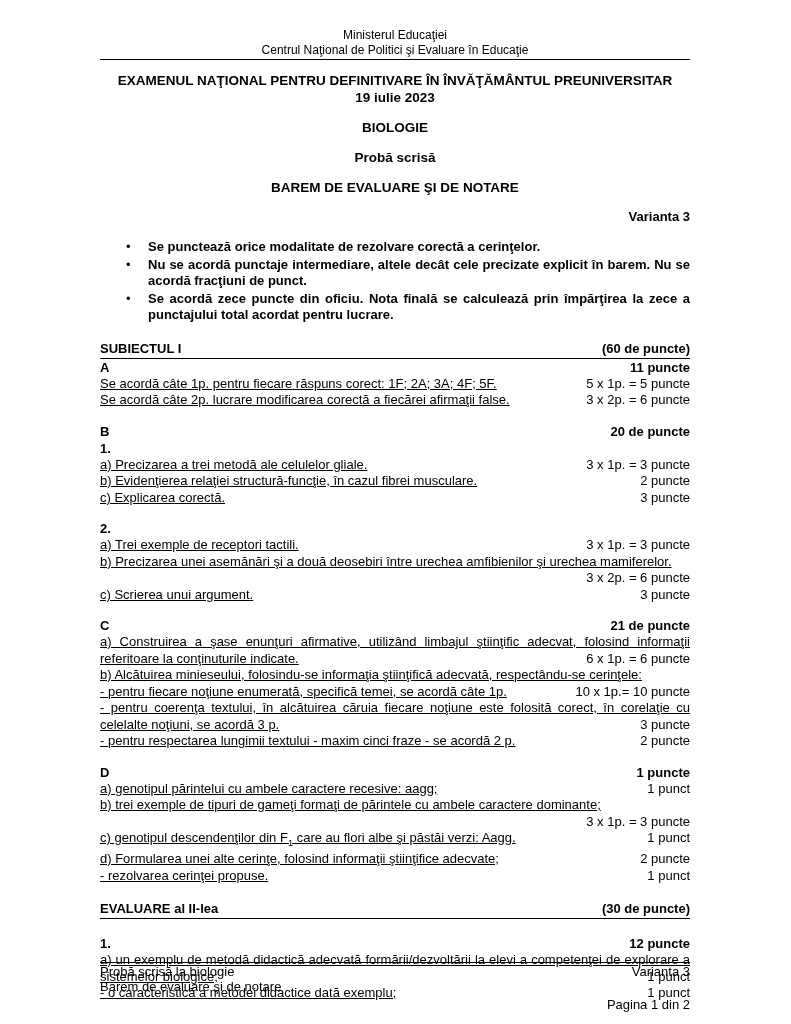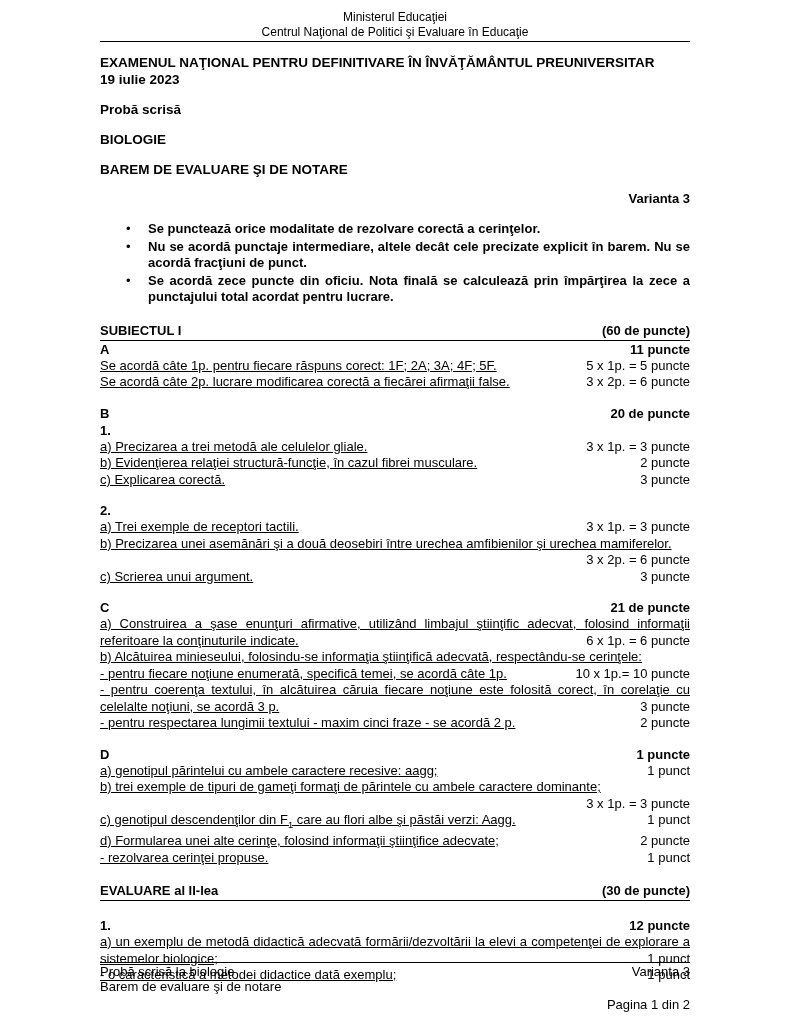--- a/index.html
+++ b/index.html
@@ -3,26 +3,26 @@
 <meta charset="utf-8">
 <style>
   * { margin:0; padding:0; box-sizing:border-box; }
   html,body { background:#ffffff; }
   body {
     width:791px; height:1024px;
     color:#000;
     font-family:"Liberation Sans","DejaVu Sans",sans-serif;
     font-size:13px;
   }
-  .page { position:relative; width:791px; height:1024px; padding:10px 101px 0 100px; overflow:hidden; background:#fff; }
+  .page { position:relative; width:791px; height:1024px; padding:28px 101px 0 100px; overflow:hidden; background:#fff; }
 
   .doc-header { text-align:center; font-size:12px; line-height:15px; }
   .hdr-rule { border-bottom:1px solid #000; margin-top:1px; }
 
-  .title-block { margin-top:12px; text-align:left; font-weight:bold; font-size:13.5px; }
+  .title-block { margin-top:12px; text-align:center; font-weight:bold; font-size:13.5px; }
   .tline { line-height:17px; }
   .tgap { margin-top:13px; }
   .variant { text-align:right; margin-top:13px; font-weight:bold; font-size:13px; }
 
   .notes { list-style:none; margin-top:15px; font-weight:bold; }
   .note { display:flex; padding-left:26px; line-height:16.5px; margin-top:1px; text-align:justify; }
   .note .marker { width:22px; flex:0 0 22px; font-weight:normal; }
 
   .sec-heading {
     display:flex; justify-content:space-between;
@@ -53,22 +53,22 @@
 
   <header class="doc-header">
     <div>Ministerul Educaţiei</div>
     <div>Centrul Naţional de Politici şi Evaluare în Educaţie</div>
   </header>
   <div class="hdr-rule"></div>
 
   <section class="title-block">
     <div class="tline">EXAMENUL NAŢIONAL PENTRU DEFINITIVARE ÎN ÎNVĂŢĂMÂNTUL PREUNIVERSITAR</div>
     <div class="tline">19 iulie 2023</div>
+    <div class="tline tgap">BIOLOGIE</div>
     <div class="tline tgap">Probă scrisă</div>
-    <div class="tline tgap">BIOLOGIE</div>
     <div class="tline tgap">BAREM DE EVALUARE ŞI DE NOTARE</div>
   </section>
   <div class="variant">Varianta 3</div>
 
   <ul class="notes">
     <li class="note">
       <span class="marker">•</span>
       <span>Se punctează orice modalitate de rezolvare corectă a cerinţelor.</span>
     </li>
     <li class="note">

